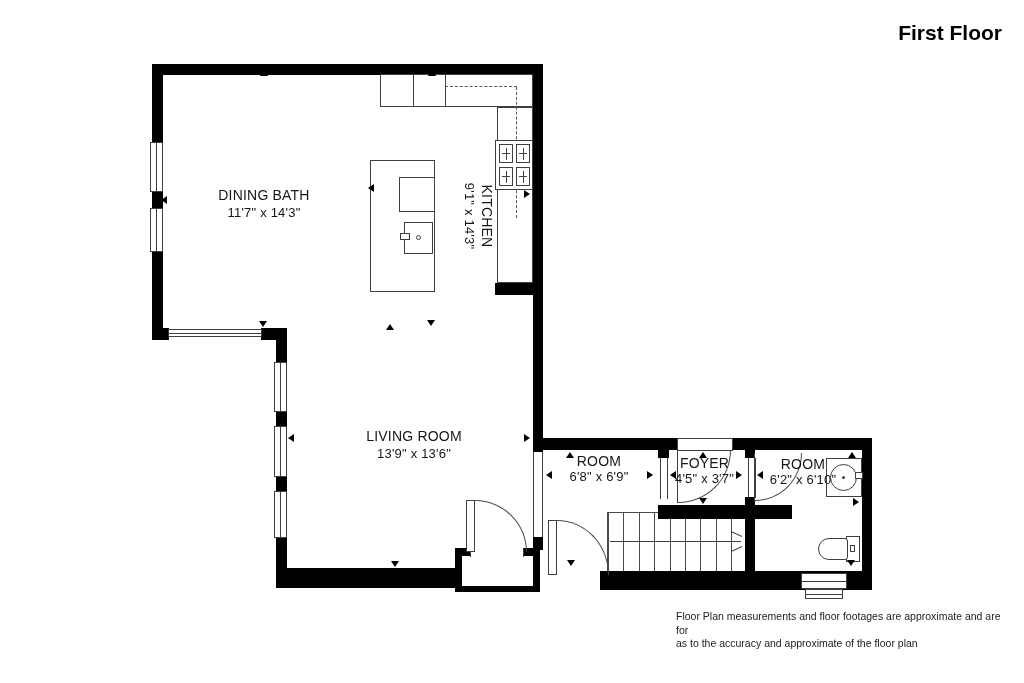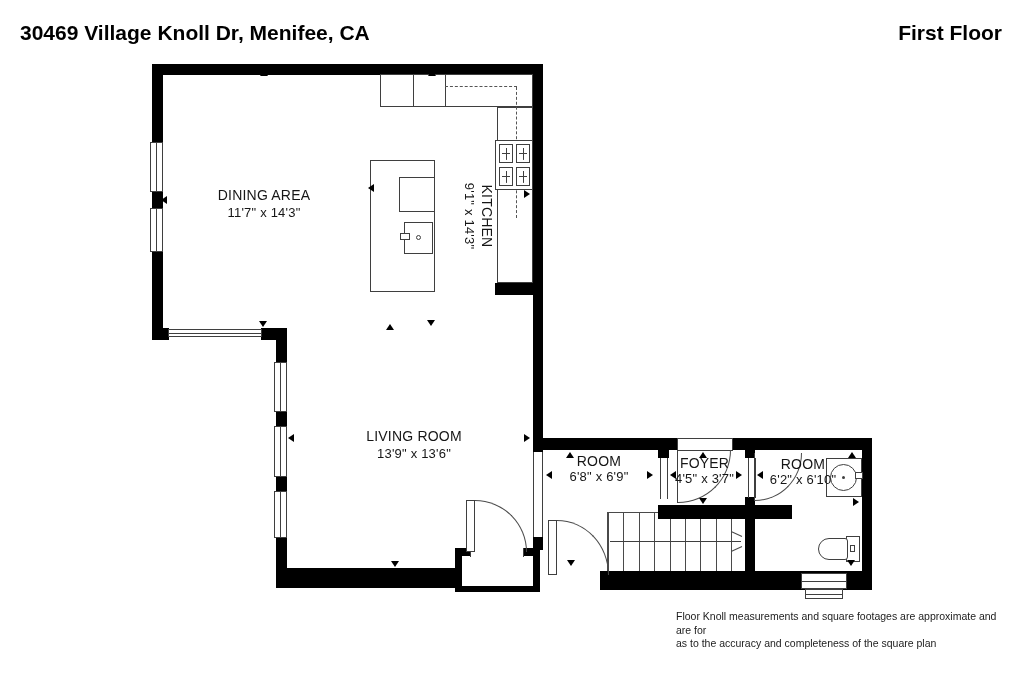--- a/index.html
+++ b/index.html
@@ -31,21 +31,20 @@
     repeating-linear-gradient(90deg,#4a4a4a 0 1px,transparent 1px 15.4px)}
   .hdr{position:absolute;font-weight:bold;font-size:21px;color:#000}
   .note{position:absolute;font-size:10.5px;line-height:13.5px;color:#1c1c1c}
   .ahead{position:absolute;width:12px;height:1px;background:#4a4a4a;transform-origin:100% 50%}
 </style>
 </head>
 <body>
 
 <div id="canvas">
 
-  <div class="hdr" style="left:20px;top:21px">30469 Village Knoll Dr, Menifee, CA</div>
   <div class="hdr" style="right:22px;top:21px">First Floor</div>
 
   <div class="stairs" style="left:607px;top:512px;width:139px;height:60px"></div>
   <div class="tl" style="left:610px;top:541px;width:131px;height:1px"></div>
   <div class="ahead" style="left:730px;top:536px;transform:rotate(25deg)"></div>
   <div class="ahead" style="left:730px;top:546px;transform:rotate(-25deg)"></div>
 
   <div class="w" style="left:152px;top:64px;width:391px;height:11px"></div>
   <div class="w" style="left:152px;top:64px;width:11px;height:276px"></div>
   <div class="w" style="left:152px;top:328px;width:17px;height:12px"></div>
@@ -115,21 +114,21 @@
 
   <div class="box" style="left:826px;top:458px;width:36px;height:39px"></div>
   <div class="box" style="left:830px;top:464px;width:27px;height:27px;border-radius:50%"></div>
   <div style="position:absolute;left:842px;top:476px;width:3px;height:3px;background:#3f3f3f;border-radius:50%"></div>
   <div class="box" style="left:855px;top:472px;width:8px;height:7px"></div>
   <div class="box" style="left:846px;top:536px;width:14px;height:26px"></div>
   <div class="box" style="left:818px;top:538px;width:30px;height:22px;border-radius:11px 3px 3px 11px"></div>
   <div class="box" style="left:850px;top:545px;width:5px;height:7px"></div>
 
   <div class="lbl" style="left:174px;top:187px;width:180px">
-    <div>DINING AREA</div>
+    <div>DINING BATH</div>
     <div class="dims">11'7" x 14'3"</div>
   </div>
   <div class="lbl" style="left:422px;top:198px;width:110px;height:36px;transform:rotate(90deg)">
     <div>KITCHEN</div>
     <div class="dims">9'1" x 14'3"</div>
   </div>
   <div class="lbl" style="left:324px;top:428px;width:180px">
     <div>LIVING ROOM</div>
     <div class="dims">13'9" x 13'6"</div>
   </div>
@@ -164,17 +163,17 @@
   <div class="mk mk-left" style="left:670px;top:471px"></div>
   <div class="mk mk-right" style="left:736px;top:471px"></div>
   <div class="mk mk-up" style="left:699px;top:452px"></div>
   <div class="mk mk-down" style="left:699px;top:498px"></div>
   <div class="mk mk-left" style="left:757px;top:471px"></div>
   <div class="mk mk-up" style="left:848px;top:452px"></div>
   <div class="mk mk-right" style="left:853px;top:498px"></div>
   <div class="mk mk-down" style="left:847px;top:560px"></div>
 
   <div class="note" style="left:676px;top:610px;width:336px">
-    <div>Floor Knoll measurements and square footages are approximate and are for</div>
-    <div>as to the accuracy and completeness of the square plan</div>
+    <div>Floor Plan measurements and floor footages are approximate and are for</div>
+    <div>as to the accuracy and approximate of the floor plan</div>
   </div>
 
 </div>
 
 </body></html>

